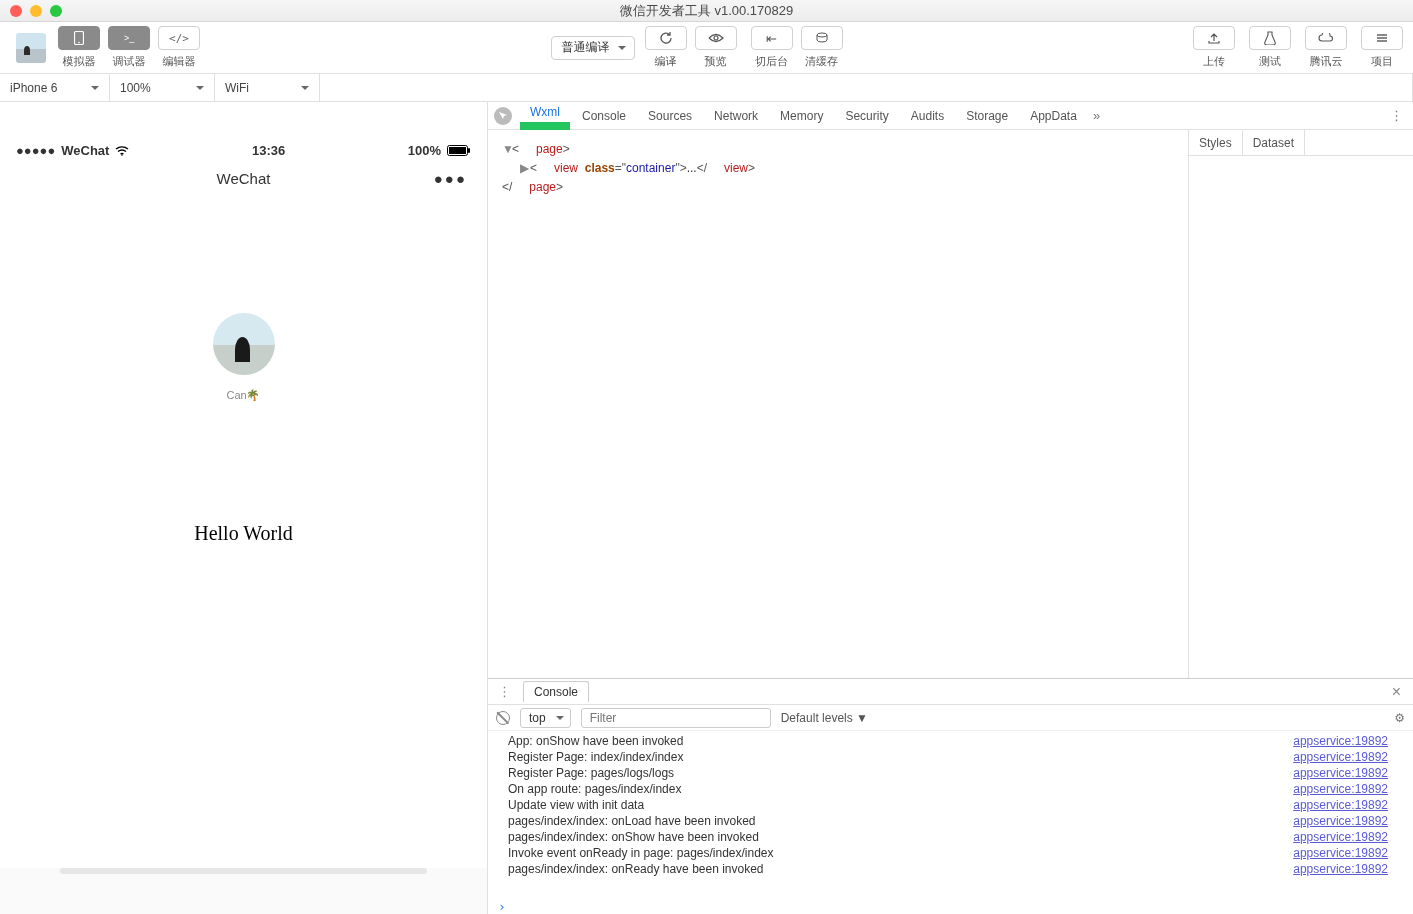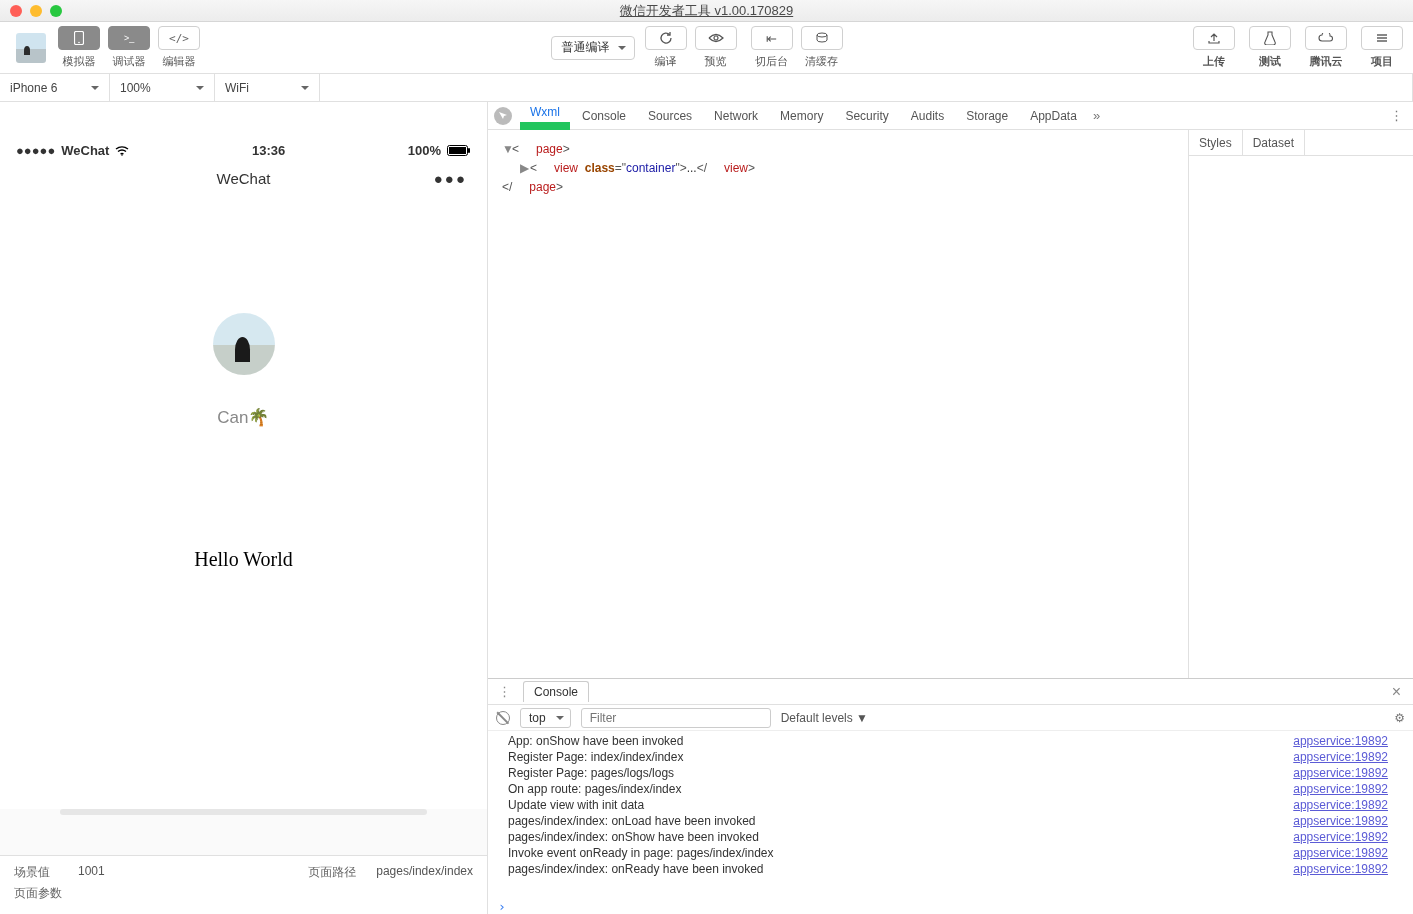--- a/index.html
+++ b/index.html
@@ -3,54 +3,54 @@
 <meta charset="utf-8">
 <style>
 * { margin:0; padding:0; box-sizing:border-box; font-family:-apple-system,"Helvetica Neue",Arial,sans-serif; }
 body { width:1413px; height:914px; background:#fff; overflow:hidden; font-size:13px; color:#333; }
 
 
 .titlebar { height:22px; background:linear-gradient(#f6f6f6,#ececec); border-bottom:1px solid #d6d6d6; display:flex; align-items:center; position:relative; }
 .traffic { display:flex; gap:8px; padding-left:10px; }
 .tl { width:12px; height:12px; border-radius:50%; }
 .tl.red{background:#ff5f57;} .tl.yel{background:#febc2e;} .tl.grn{background:#28c840;}
-.title { position:absolute; left:50%; transform:translateX(-50%); color:#4a4a4a; font-size:13px;text-decoration:underline; }
+.title { position:absolute; left:50%; transform:translateX(-50%); color:#4a4a4a; font-size:13px; }
 
 
 .toolbar { height:52px; border-bottom:1px solid #e0e0e0; display:flex; align-items:center; padding:0 10px; }
 .tool-group { display:flex; gap:8px; align-items:flex-start; }
 .tool-btn { display:flex; flex-direction:column; align-items:center; gap:4px; }
 .tool-btn .bx { width:42px; height:24px; border:1px solid #d0d0d0; border-radius:4px; display:flex; align-items:center; justify-content:center; background:#fff; }
 .tool-btn .bx.active { background:#8a8a8a; border-color:#8a8a8a; color:#fff; }
 .tool-btn .lbl { font-size:11px; color:#555; }
 .avatar-small { width:30px; height:30px; border-radius:3px; background:linear-gradient(#d0e4ef 55%,#b8c4c9 55%); margin-right:12px; margin-left:6px; position:relative; }
 .avatar-small::after{content:"";position:absolute;left:8px;top:13px;width:6px;height:9px;background:#2b2b2b;border-radius:50% 50% 0 0;}
 .toolbar-spacer { flex:1; }
 .compile-sel { border:1px solid #d0d0d0; border-radius:4px; height:24px; padding:0 24px 0 10px; background:#fff; font-size:12px; display:flex; align-items:center; position:relative; margin-right:10px; }
 .compile-sel::after{content:"";position:absolute;right:8px;top:9px;border:4px solid transparent;border-top-color:#666;}
-.toolbar-right { display:flex; gap:14px;font-weight:bold; }
+.toolbar-right { display:flex; gap:14px; }
 
 
 .sim-opts { height:28px; border-bottom:1px solid #e0e0e0; display:flex; }
 .sel { height:28px; border-right:1px solid #e0e0e0; padding:0 10px; display:flex; align-items:center; justify-content:space-between; font-size:12px; color:#444; }
 .sel .chev { border:4px solid transparent; border-top-color:#666; margin-top:4px; }
 
 
 .main { display:flex; height:calc(914px - 22px - 52px - 28px); }
 .simulator { width:488px; border-right:1px solid #e0e0e0; display:flex; flex-direction:column; background:#fafafa; }
 .phone { flex:1; background:#fff; margin:0; position:relative; }
 .status-bar { display:flex; justify-content:space-between; align-items:center; padding:6px 16px; font-size:13px; font-weight:600; margin-top:35px;}
 .status-bar .l,.status-bar .r{display:flex;align-items:center;gap:6px;}
 .wifi-icon{width:14px;height:10px;}
 .nav-bar { display:flex; justify-content:center; align-items:center; padding:6px 16px; font-size:15px; position:relative; }
 .nav-bar .dots{position:absolute;right:20px;font-weight:bold;letter-spacing:2px;}
 .content { display:flex; flex-direction:column; align-items:center; padding-top:120px; }
 .avatar-big { width:62px; height:62px; border-radius:50%; background:linear-gradient(#d6e8f0 52%,#c6cfc9 52%); position:relative; overflow:hidden; }
 .avatar-big::after{content:"";position:absolute;left:22px;top:24px;width:15px;height:25px;background:#1a1a1a;border-radius:50% 50% 0 0;}
-.uname { margin-top:32px; font-size:17px; color:#888; }
+.uname { margin-top:14px; font-size:11px; color:#888; }
 .hello { margin-top:120px; font-size:20px; color:#000000;font-family:Liberation Serif, serif; }
 .sim-scroll { height:6px; background:#e6e6e6; margin:0 60px 40px; border-radius:3px; }
 .sim-footer { border-top:1px solid #e0e0e0; padding:8px 14px; font-size:12px; color:#555; background:#fff;}
 .sim-footer .row{display:flex;gap:20px;margin-bottom:4px;}
 .sim-footer .k{color:#666;min-width:44px;}
 
 
 .devtools { flex:1; display:flex; flex-direction:column; }
 .dt-tabs { height:28px; border-bottom:1px solid #e0e0e0; display:flex; align-items:center; padding-left:6px; gap:2px; }
 .dt-tabs .pick{width:18px;height:18px;border-radius:50%;background:#bbb;display:flex;align-items:center;justify-content:center;margin-right:6px;}
@@ -260,32 +260,20 @@
         <span>WeChat</span>
         <span class="dots">●●●</span>
       </div>
       <div class="content">
         <div class="avatar-big"></div>
         <div class="uname">Can🌴</div>
         <div class="hello">Hello World</div>
       </div>
     </div>
     <div class="sim-scroll"></div>
-    <div class="sim-footer">
-      <div class="row">
-        <span class="k">场景值</span>
-        <span>1001</span>
-        <span style="flex:1"></span>
-        <span class="k">页面路径</span>
-        <span>pages/index/index</span>
-      </div>
-      <div class="row">
-        <span class="k">页面参数</span>
-      </div>
-    </div>
   </div>
 
   <div class="devtools">
     <div class="dt-tabs">
       <div class="pick">
           <svg width="10" height="10" viewBox="0 0 10 10">
             <path d="M1 1l8 3-3 1-1 3z" fill="#fff"></path>
           </svg>
         </div>
       <div id="dt-tabs-host" style="display: contents;"><span class="tab active">Wxml</span><span class="tab">Console</span><span class="tab">Sources</span><span class="tab">Network</span><span class="tab">Memory</span><span class="tab">Security</span><span class="tab">Audits</span><span class="tab">Storage</span><span class="tab">AppData</span></div>

